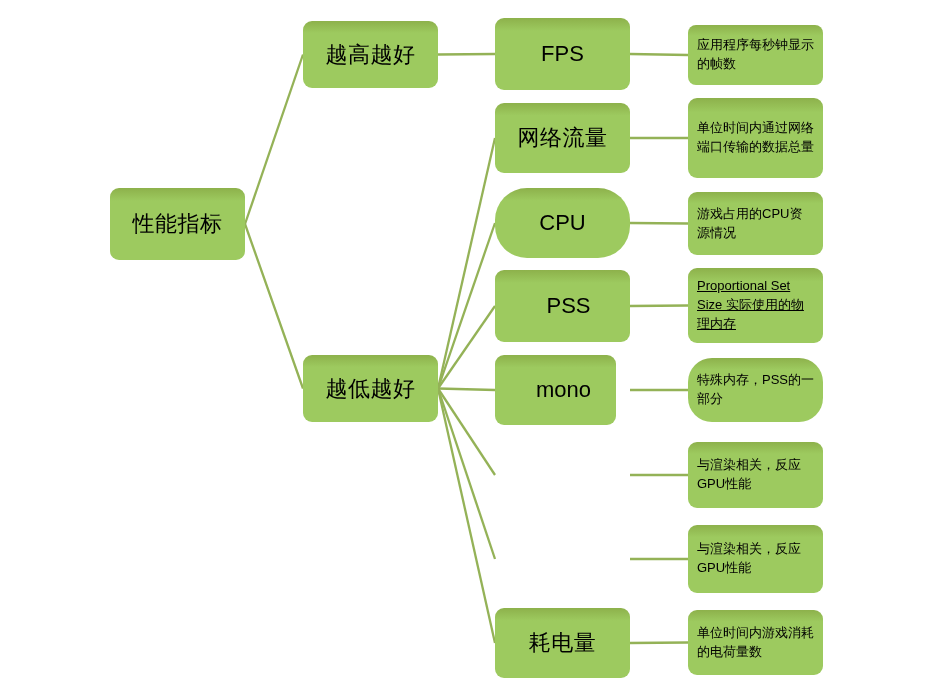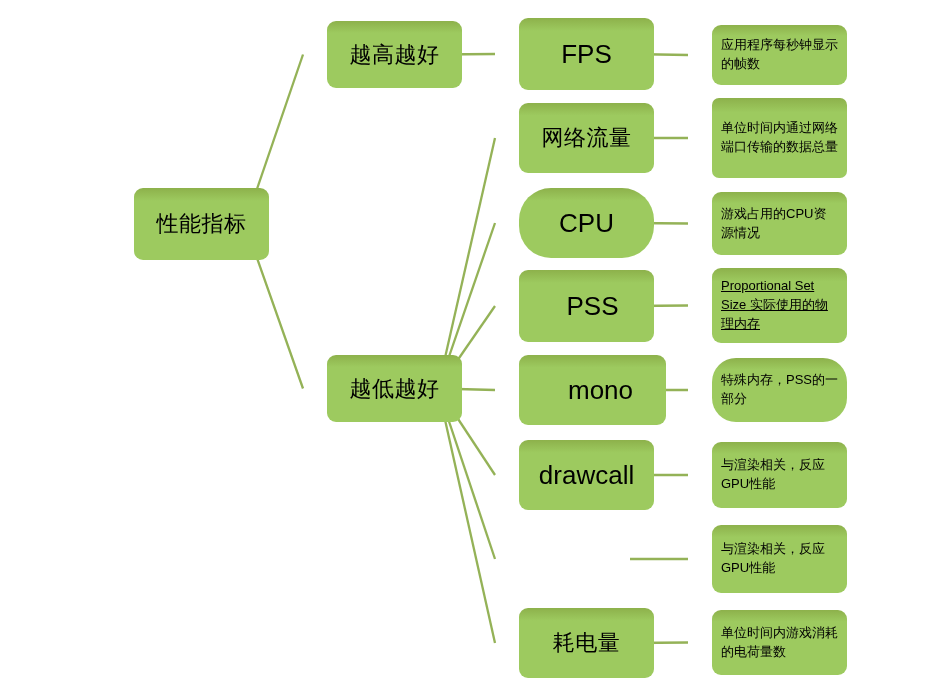--- a/index.html
+++ b/index.html
@@ -25,28 +25,27 @@
     position: absolute;
     z-index: 1;
     box-sizing: border-box;
     background: linear-gradient(180deg, var(--node-fill-top, #8db14b) 0%, var(--node-fill, #9dca5f) 18%, var(--node-fill, #9dca5f) 100%);
     border-radius: 9px;
     color: var(--text, #000000);
     display: flex;
     align-items: center;
     justify-content: center;
     text-align: center;
-    margin-left: 24px;
   }
   .topic {
     font-size: 22px;
     letter-spacing: 0.5px;
   }
   .topic.latin {
-    font-size: 26px;
+    font-size: 22px;
     letter-spacing: 0;
   }
   .desc {
     font-size: 13px;
     line-height: 1.45;
     text-align: left;
     justify-content: flex-start;
     padding: 6px 9px;
   }
 </style>
@@ -82,30 +81,29 @@
   <div class="node topic" id="b1" style="left:303px; top:355px; width:135px; height:67px;">越低越好</div>
 
   <div class="node topic latin" id="m0" style="left:495px; top:18px; width:135px; height:72px;">FPS</div>
 
   <div class="node topic" id="m1" style="left:495px; top:103px; width:135px; height:70px;">网络流量</div>
 
   <div class="node topic latin" id="m2" style="left:495px; top:188px; width:135px; height:70px;border-radius:32px;">CPU</div>
 
   <div class="node topic latin" id="m3" style="left:495px; top:270px; width:135px; height:72px;padding-left:12px;">PSS</div>
 
-  <div class="node topic latin" id="m4" style="left:495px; top:355px; width:147px; height:70px;padding-left:16px;">mono</div>
+  <div class="node topic latin" id="m4" style="left:495px; top:355px; width:121px; height:70px;padding-left:16px;">mono</div>
 
-  <div class="node topic latin" id="m5" style="left:495px; top:440px; width:135px; height:70px;">drawcall</div>
 
 
   <div class="node topic" id="m7" style="left:495px; top:608px; width:135px; height:70px;">耗电量</div>
 
-  <div class="node desc" id="d0" style="left:688px; top:25px; width:135px; height:60px;">应用程序每秒钟显示的帧数</div>
+  <div class="node desc" id="d0" style="left:688px; top:25px; width:135px; height:60px;border-radius:8px;">应用程序每秒钟显示的帧数</div>
 
-  <div class="node desc" id="d1" style="left:688px; top:98px; width:135px; height:80px;border-radius:7px;">单位时间内通过网络端口传输的数据总量</div>
+  <div class="node desc" id="d1" style="left:688px; top:98px; width:135px; height:80px;">单位时间内通过网络端口传输的数据总量</div>
 
   <div class="node desc" id="d2" style="left:688px; top:192px; width:135px; height:63px;">游戏占用的CPU资源情况</div>
 
   <div class="node desc" id="d3" style="left:688px; top:268px; width:135px; height:75px;text-decoration:underline;">Proportional Set Size 实际使用的物理内存</div>
 
   <div class="node desc" id="d4" style="left:688px; top:358px; width:135px; height:64px;border-radius:24px;">特殊内存，PSS的一部分</div>
 
   <div class="node desc" id="d5" style="left:688px; top:442px; width:135px; height:66px;">与渲染相关，反应GPU性能</div>
 
   <div class="node desc" id="d6" style="left:688px; top:525px; width:135px; height:68px;">与渲染相关，反应GPU性能</div>

